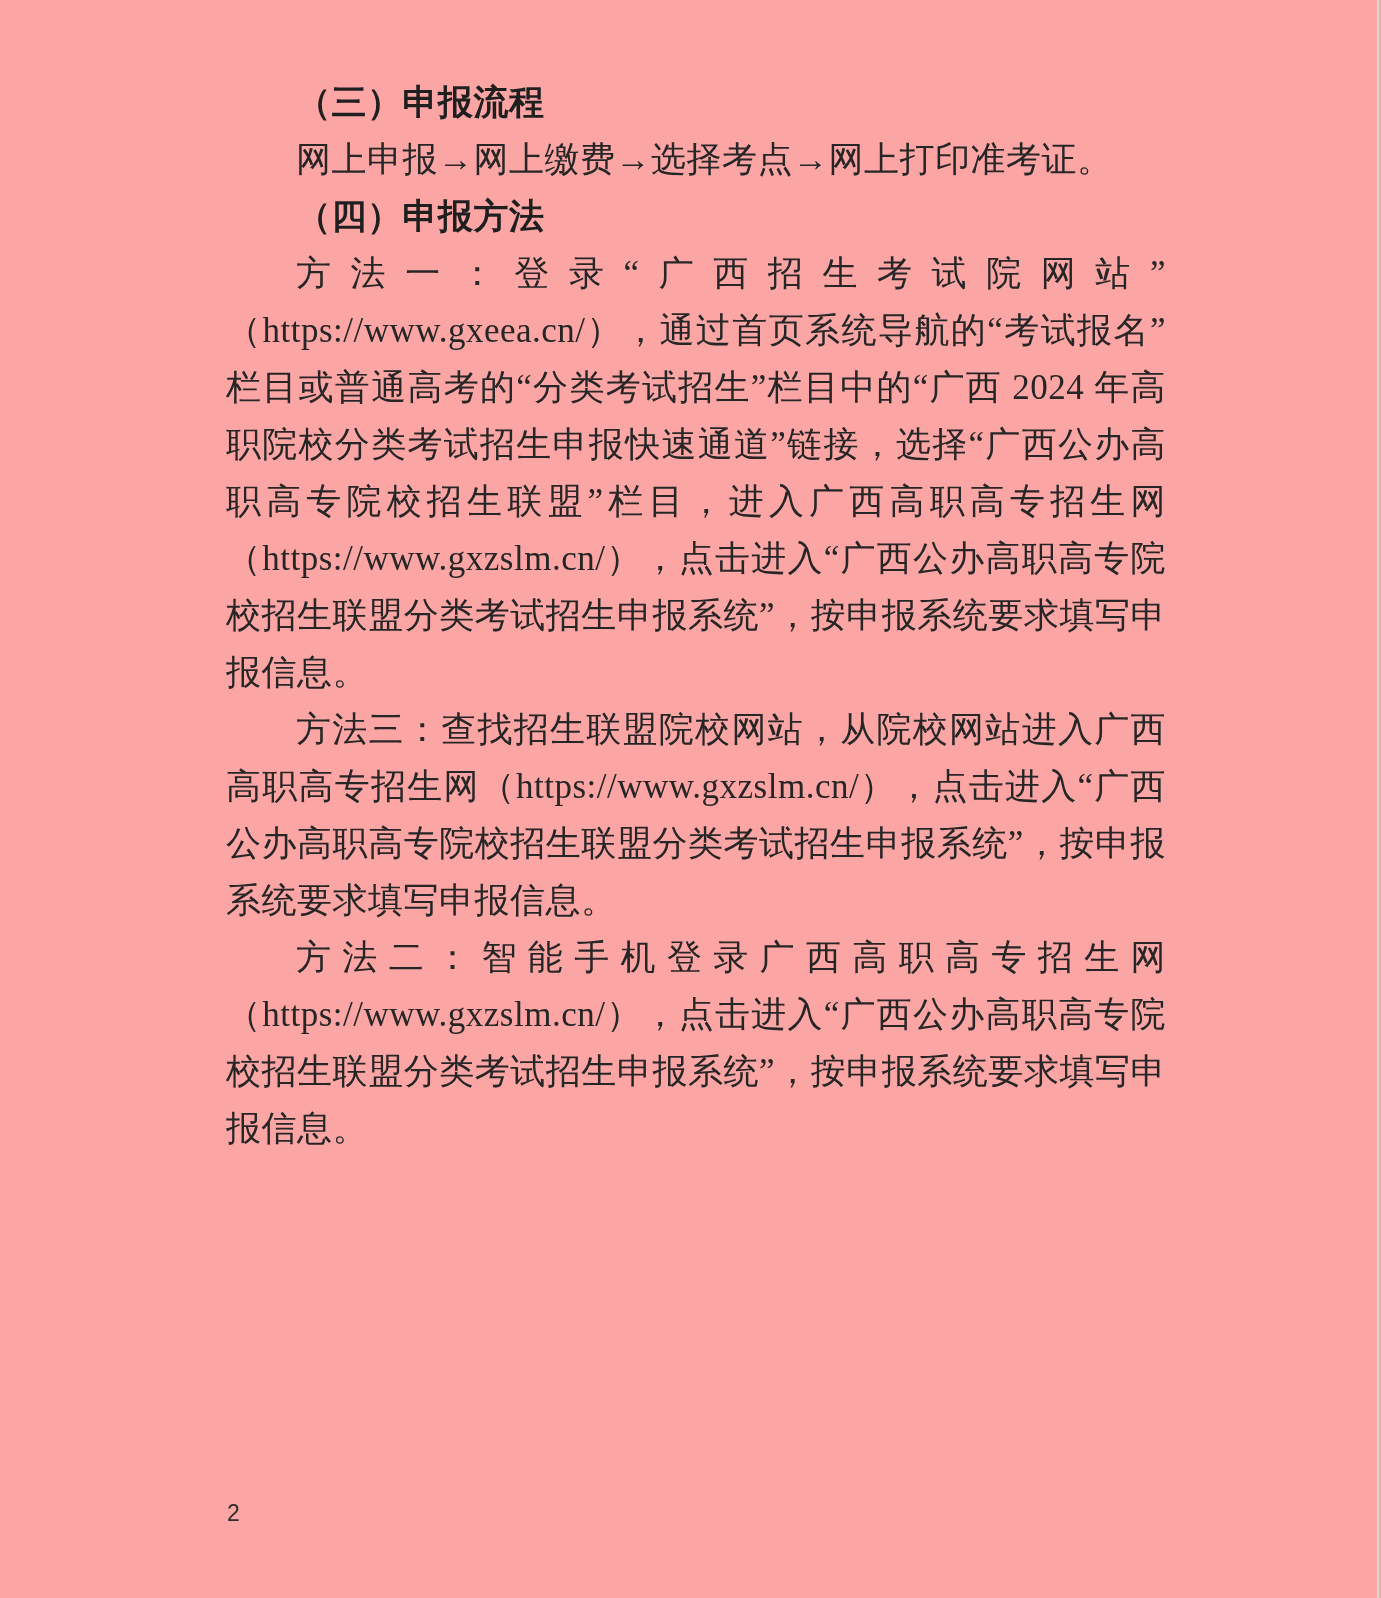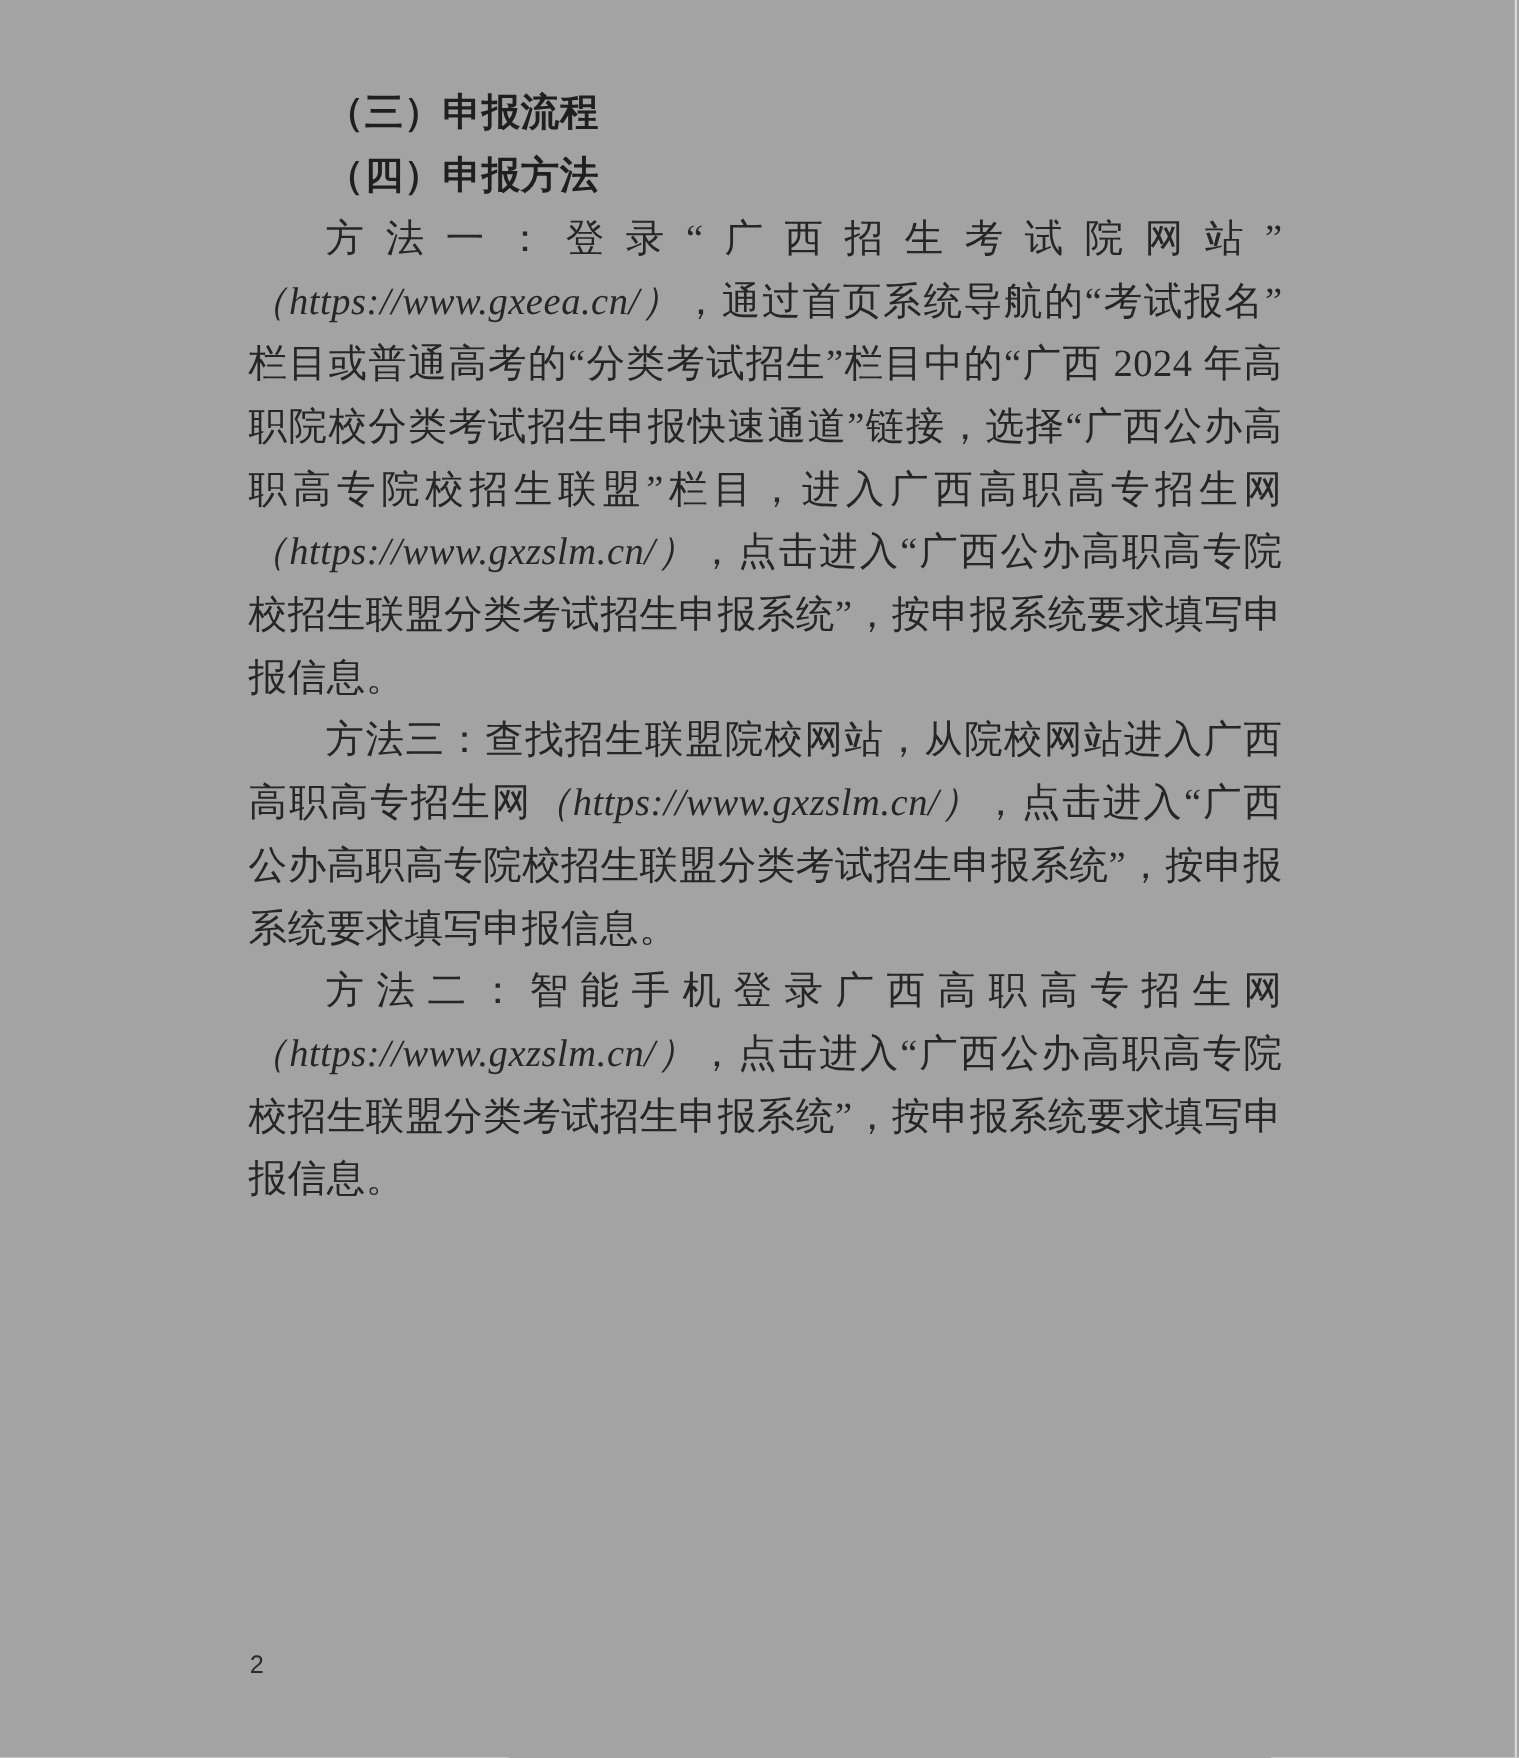--- a/index.html
+++ b/index.html
@@ -4,21 +4,21 @@
 <style>
   html, body {
     margin: 0;
     padding: 0;
     background: #ffffff;
   }
   .page {
     position: relative;
     width: 1381px;
     height: 1598px;
-    background: #a3a3a3;
+    background: #fca5a5;
     overflow: hidden;
     font-family: "Liberation Serif", "DejaVu Serif", serif;
     color: #262626;
   }
   .doc {
     position: absolute;
     left: 226px;
     top: 74px;
     width: 940px;
   }
@@ -32,21 +32,20 @@
     text-align-last: left;
     letter-spacing: 0.5px;
   }
   .doc p.heading {
     font-weight: 700;
     text-align: left;
     color: #1f1f1f;
   }
   .url-token {
     white-space: nowrap;
-    font-style: italic;
   }
   .page-num {
     position: absolute;
     left: 227px;
     top: 1498px;
     font-size: 23px;
     line-height: 30px;
     font-family: "Liberation Sans", "DejaVu Sans", sans-serif;
     color: #2b2b2b;
   }
@@ -58,20 +57,21 @@
     height: 1598px;
     background: #d9d9d9;
   }
 </style>
 </head>
 <body>
 
 <div class="page">
   <div class="doc">
     <p class="heading">（三）申报流程</p>
+    <p class="body">网上申报→网上缴费→选择考点→网上打印准考证。</p>
     <p class="heading">（四）申报方法</p>
     <p class="body">方法一：登录“广西招生考试院网站”<span class="url-token">（https://www.gxeea.cn/）</span>，通过首页系统导航的“考试报名”栏目或普通高考的“分类考试招生”栏目中的“广西 2024 年高职院校分类考试招生申报快速通道”链接，选择“广西公办高职高专院校招生联盟”栏目，进入广西高职高专招生网<span class="url-token">（https://www.gxzslm.cn/）</span>，点击进入“广西公办高职高专院校招生联盟分类考试招生申报系统”，按申报系统要求填写申报信息。</p>
     <p class="body">方法三：查找招生联盟院校网站，从院校网站进入广西高职高专招生网<span class="url-token">（https://www.gxzslm.cn/）</span>，点击进入“广西公办高职高专院校招生联盟分类考试招生申报系统”，按申报系统要求填写申报信息。</p>
     <p class="body">方法二：智能手机登录广西高职高专招生网<span class="url-token">（https://www.gxzslm.cn/）</span>，点击进入“广西公办高职高专院校招生联盟分类考试招生申报系统”，按申报系统要求填写申报信息。</p>
   </div>
 
   <div class="page-num">2</div>
   <div class="edge-line"></div>
 </div>
 

